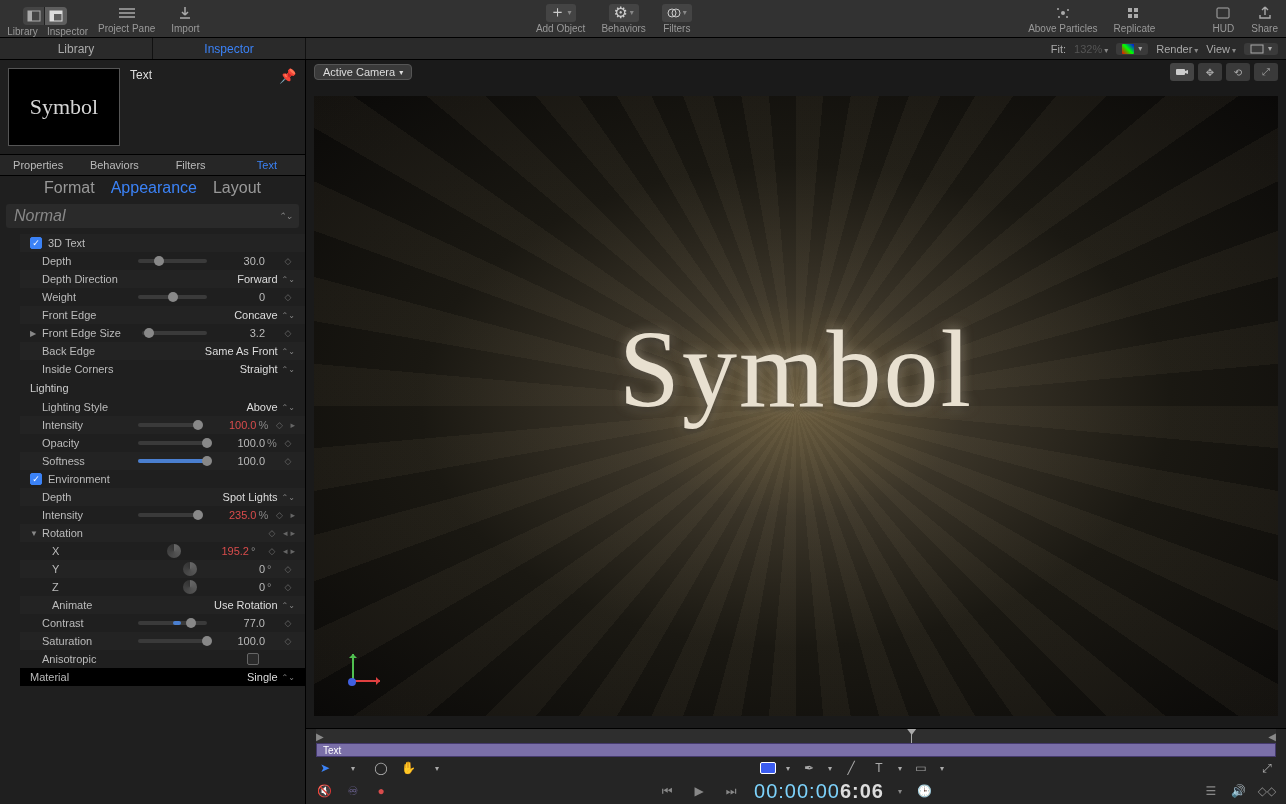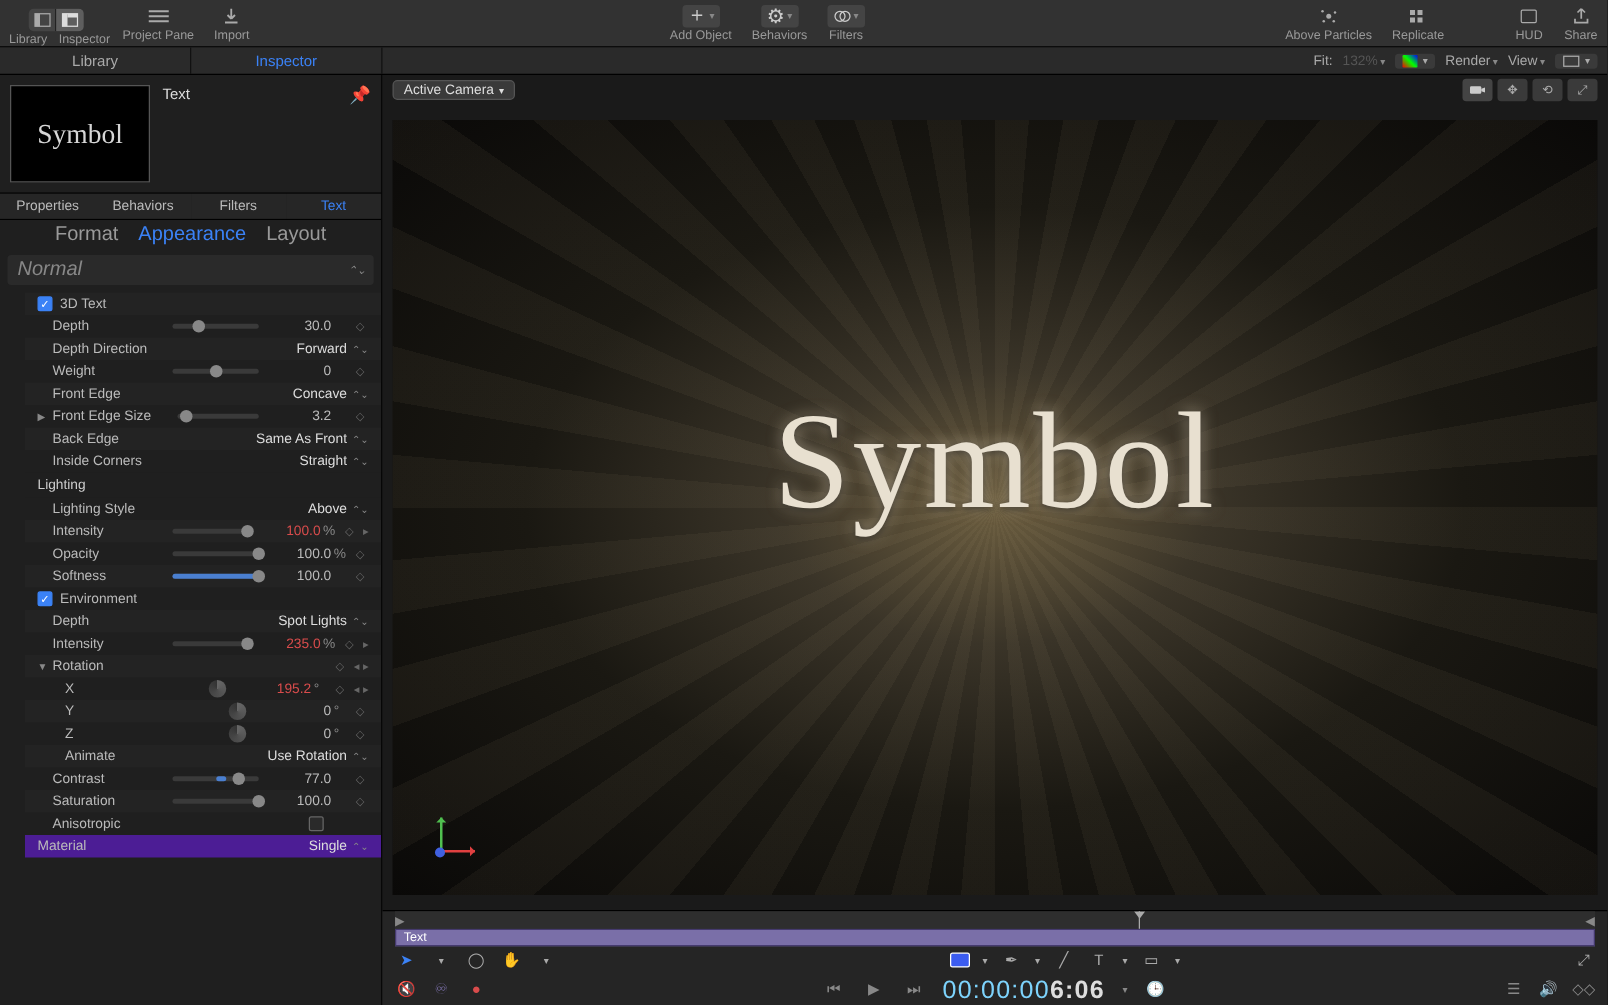--- a/index.html
+++ b/index.html
@@ -471,21 +471,21 @@
       </div>
 
       <div class="prow">
         <span class="plabel" style="padding-left:12px;">Anisotropic</span>
         <span style="flex:1;"></span>
         <span class="cbox" style="margin-left:auto;"></span>
         <span class="punit"></span>
           <span class="keyf"></span>
       </div>
 
-      <div class="prow" style="background:#4c1d95;justify-content:space-between;">
+      <div class="prow" style="background:#000000;justify-content:space-between;">
         <span class="plabel">Material</span>
         <span class="pdrop">Single</span>
         <span class="pdropchev">⌃⌄</span>
       </div>
 
 
     </div>
   </div>
 
   <div id="canvaswrap">

